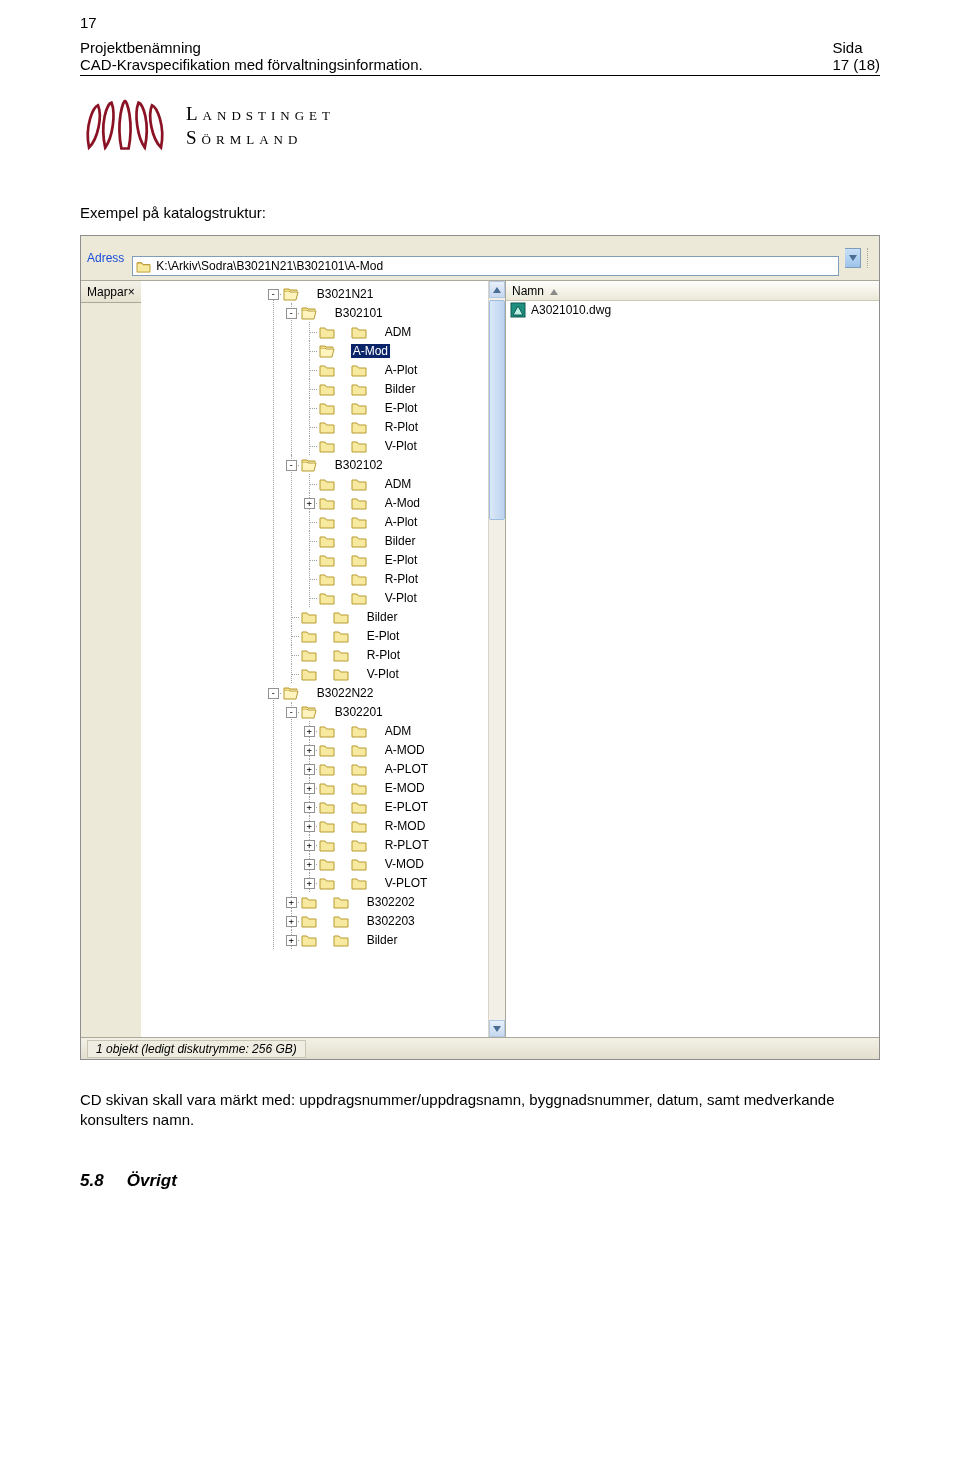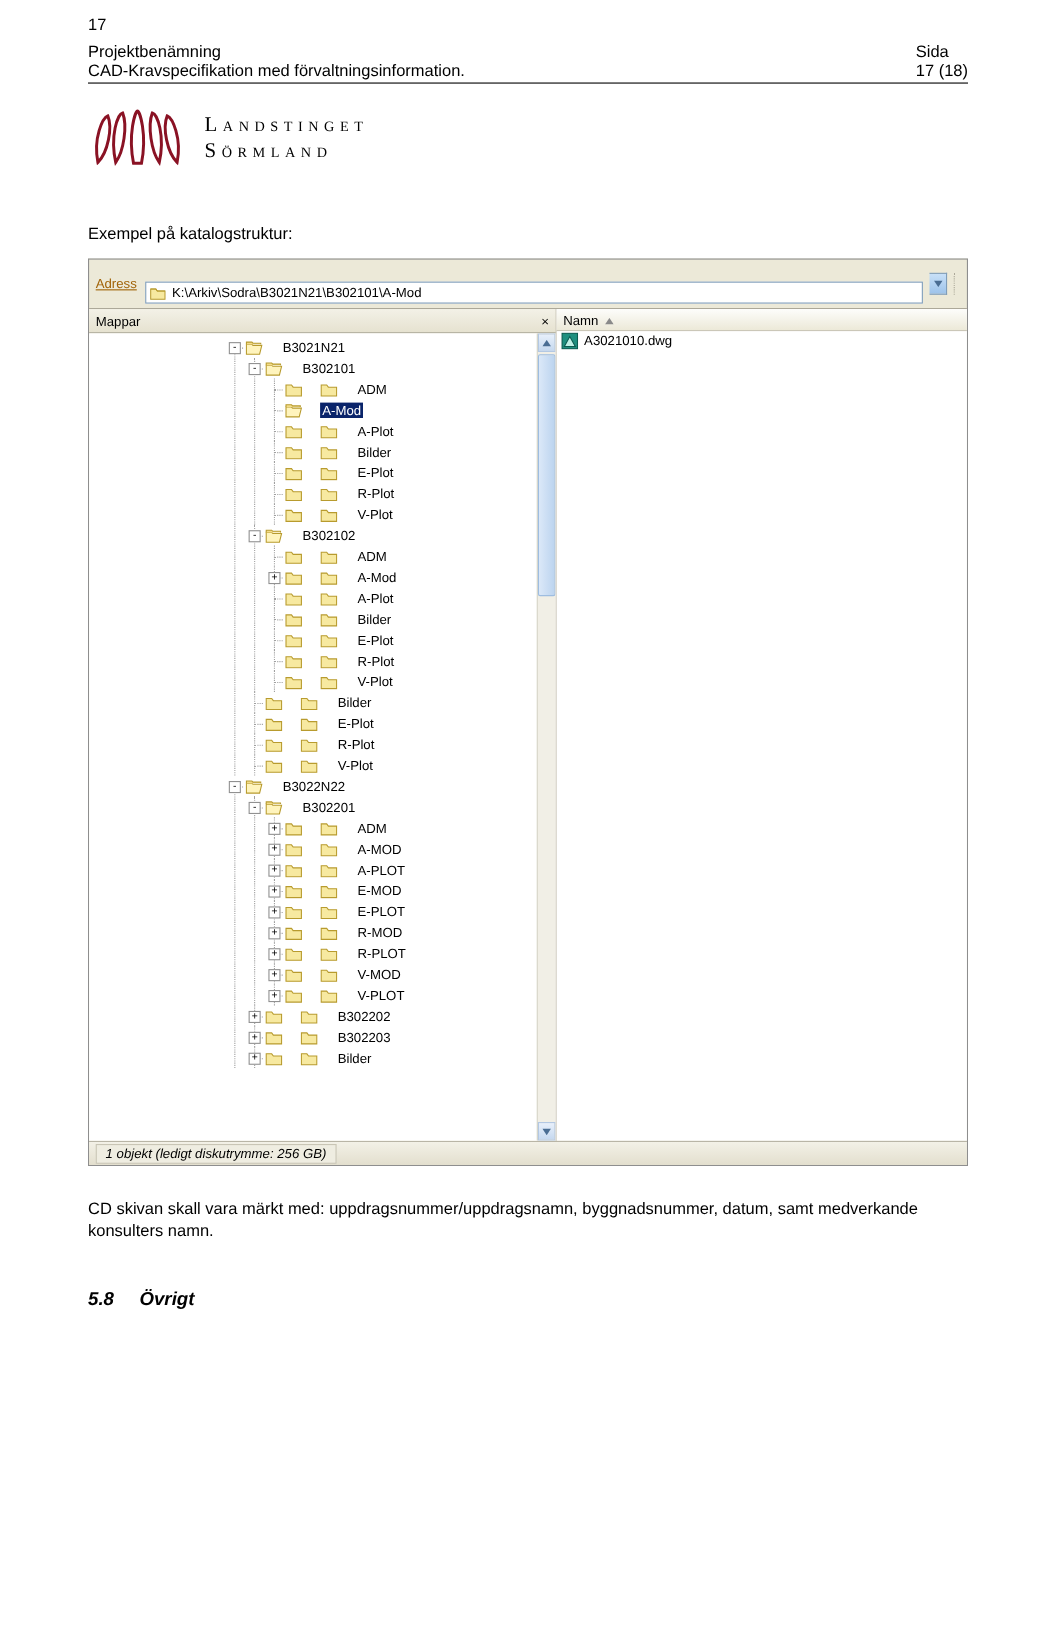--- a/index.html
+++ b/index.html
@@ -48,21 +48,21 @@
     color: #000;
     margin: 4px 0 30px 0;
   }
   .addr-bar {
     display: flex;
     align-items: center;
     padding: 4px 6px;
     border-bottom: 1px solid #aca899;
     gap: 6px;
   }
-  .addr-label { color: #a16207; padding-right: 2px; text-decoration: underline; }
+  .addr-label { color: #1d4ed8; padding-right: 2px; }
   .addr-field {
     flex: 1;
     display: flex;
     align-items: center;
     background: #fff;
     border: 1px solid #7f9db9;
     height: 20px;
     padding: 0 3px;
     gap: 5px;
     margin-top: 16px;
@@ -74,21 +74,21 @@
     border: 1px solid #7f9db9;
     border-left: none;
     display: flex; align-items: center; justify-content: center;
   }
   .addr-dd svg { width: 8px; height: 6px; }
   .go-sep { width: 6px; height: 20px; border-left: 1px dotted #aca899; }
   .body-row { display: flex; height: 756px; }
   .folders-pane {
     width: 425px;
     display: flex;
-    flex-direction: column;
+    flex-direction: row;
     border-right: 1px solid #aca899;
     background: #ece9d8;
   }
   .pane-hdr {
     display: flex;
     justify-content: space-between;
     align-items: center;
     height: 22px;
     padding: 0 6px;
     background: linear-gradient(#f3f1e7,#e6e2d0);

